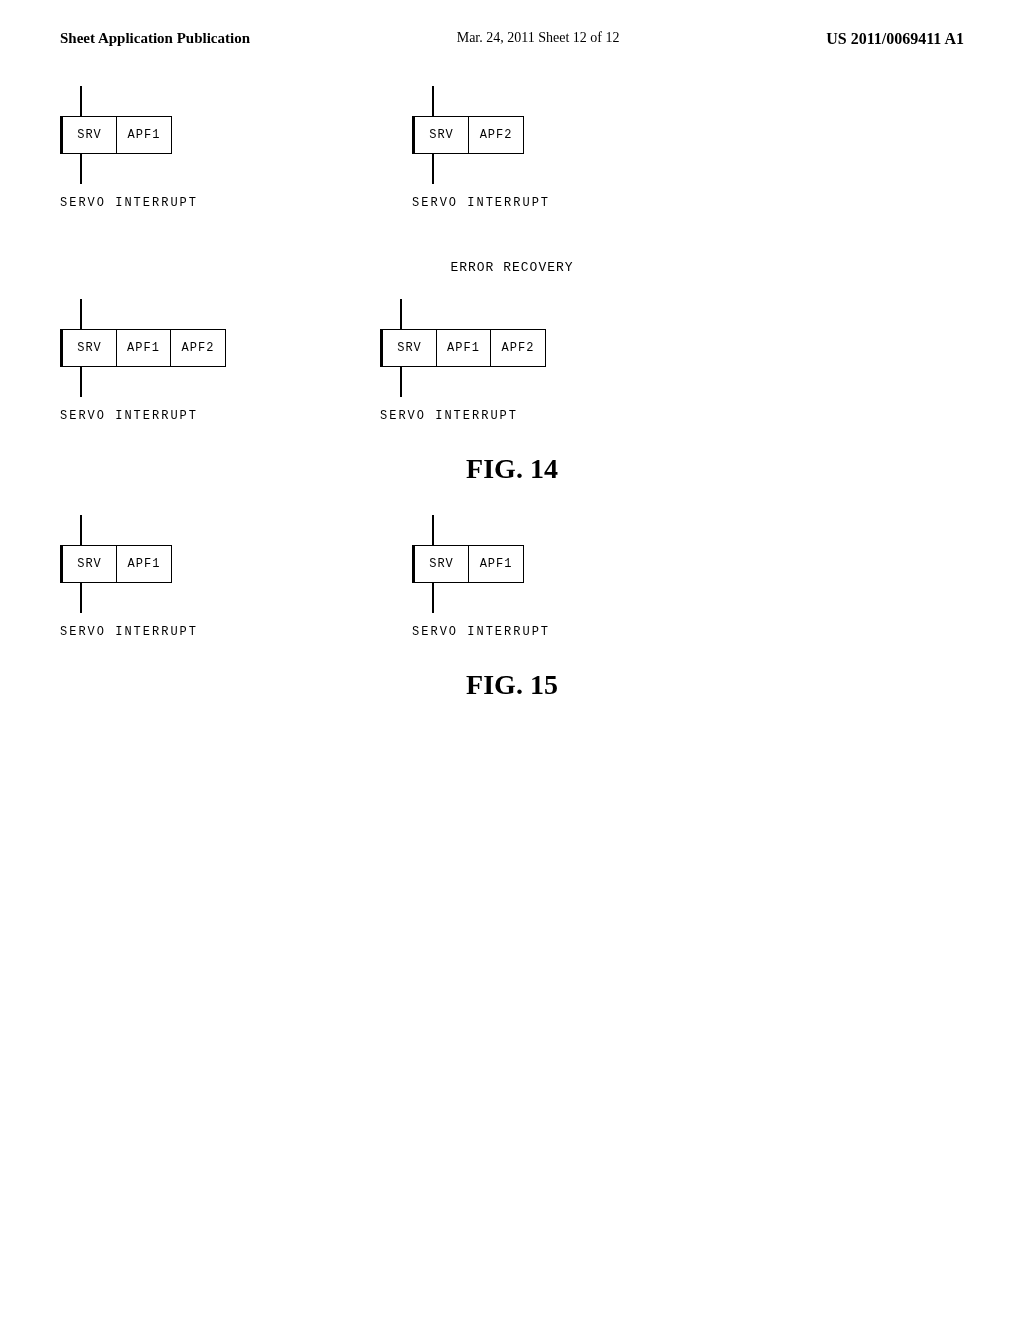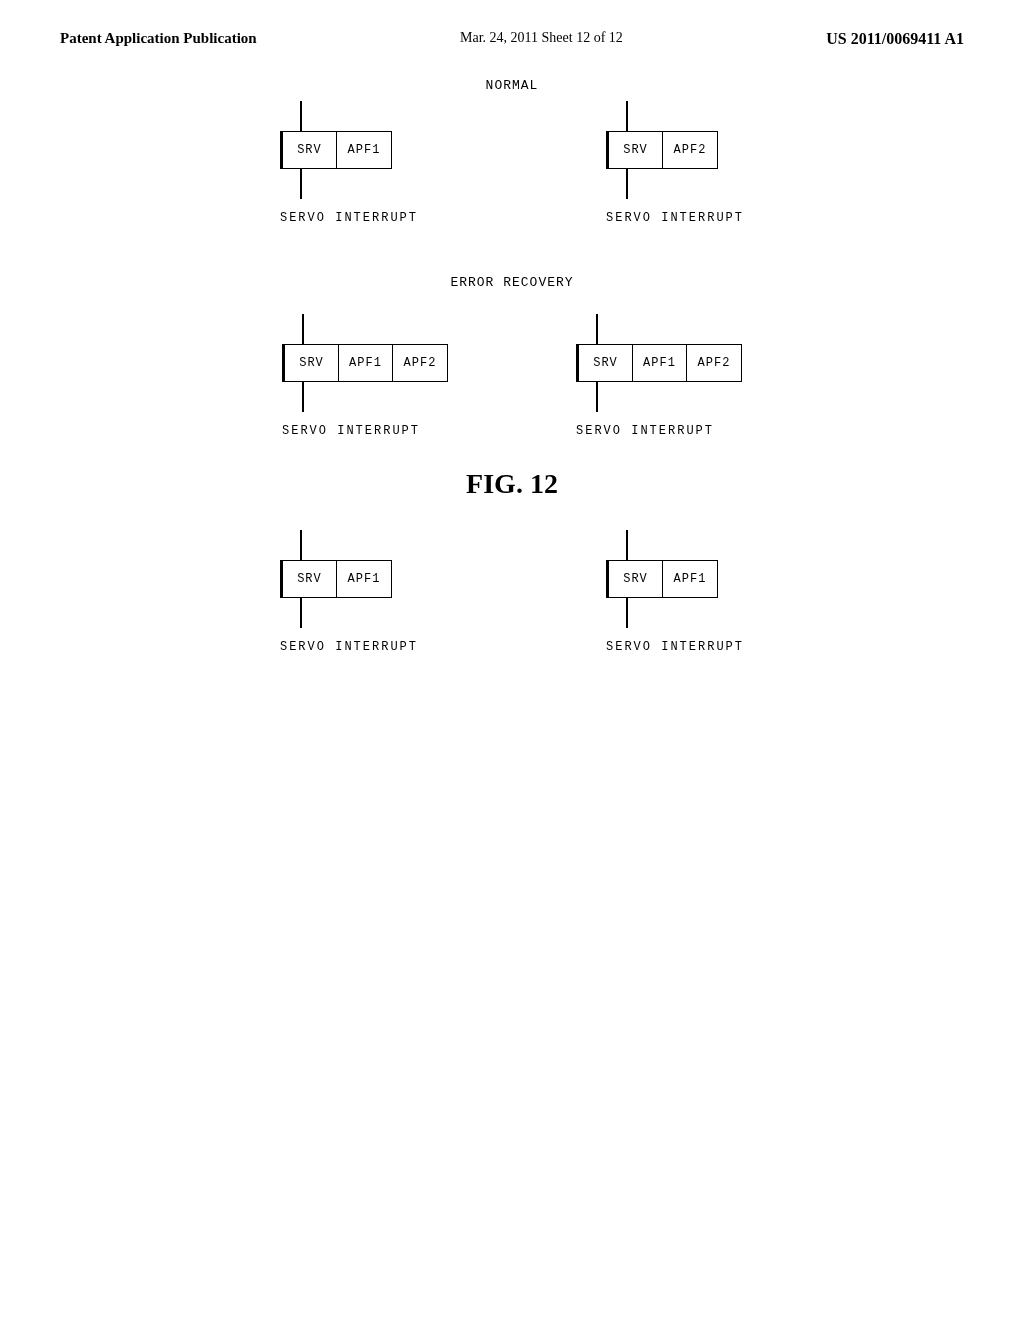--- a/index.html
+++ b/index.html
@@ -68,22 +68,22 @@
       font-size: 28px;
       font-weight: bold;
       font-family: 'Times New Roman', serif;
       margin: 10px 0 20px 0;
     }
 
     
     .diagrams-row {
       display: flex;
       flex-direction: row;
-      justify-content: center;
-      gap: 48px;
+      justify-content: flex-start;
+      gap: 74px;
       margin-bottom: 10px;
     }
 
     
     .diagram-wrapper {
       display: flex;
       flex-direction: column;
       align-items: flex-start;
     }
 
@@ -133,31 +133,30 @@
       margin-top: 12px;
     }
 
   </style>
 </head>
 <body>
 
 <div class="page">
 
   <div class="header">
-    <div class="header-left">Patent Application Publication</div>
+    <div class="header-left">Sheet Application Publication</div>
     <div class="header-center">Mar. 24, 2011  Sheet 12 of 12</div>
     <div class="header-right">US 2011/0069411 A1</div>
   </div>
 
   <div class="content">
 
     <div class="figure-section">
 
       <div style="text-align:center; margin-bottom: 8px;">
-        <div class="section-label">NORMAL</div>
       </div>
 
       <div class="diagrams-row">
 
         <div class="diagram-wrapper">
           <div class="diagram-container">
             <div class="vertical-line-top"></div>
             <div style="display:flex; flex-direction:row; position:relative;">
               <div style="width:2px; background:#000; position:absolute; left:0; top:0; bottom:0;"></div>
               <div style="margin-left:2px; display:flex; border:1.5px solid #000;">
@@ -222,21 +221,21 @@
                 <div class="seg-box seg-apf2">APF2</div>
               </div>
             </div>
             <div class="vertical-line-bottom"></div>
           </div>
           <div class="servo-label">SERVO  INTERRUPT</div>
         </div>
 
       </div>
 
-      <div class="figure-title" style="margin-top: 30px;">FIG. 12</div>
+      <div class="figure-title" style="margin-top: 30px;">FIG. 14</div>
 
     </div>
 
     <div class="figure-section" style="margin-top: 10px;">
 
       <div class="diagrams-row">
 
         <div class="diagram-wrapper">
           <div class="diagram-container">
             <div class="vertical-line-top"></div>
@@ -262,17 +261,18 @@
                 <div class="seg-box seg-apf1">APF1</div>
               </div>
             </div>
             <div class="vertical-line-bottom"></div>
           </div>
           <div class="servo-label">SERVO  INTERRUPT</div>
         </div>
 
       </div>
 
+      <div class="figure-title" style="margin-top: 30px;">FIG. 15</div>
 
     </div>
 
   </div>
 </div>
 
 </body></html>

